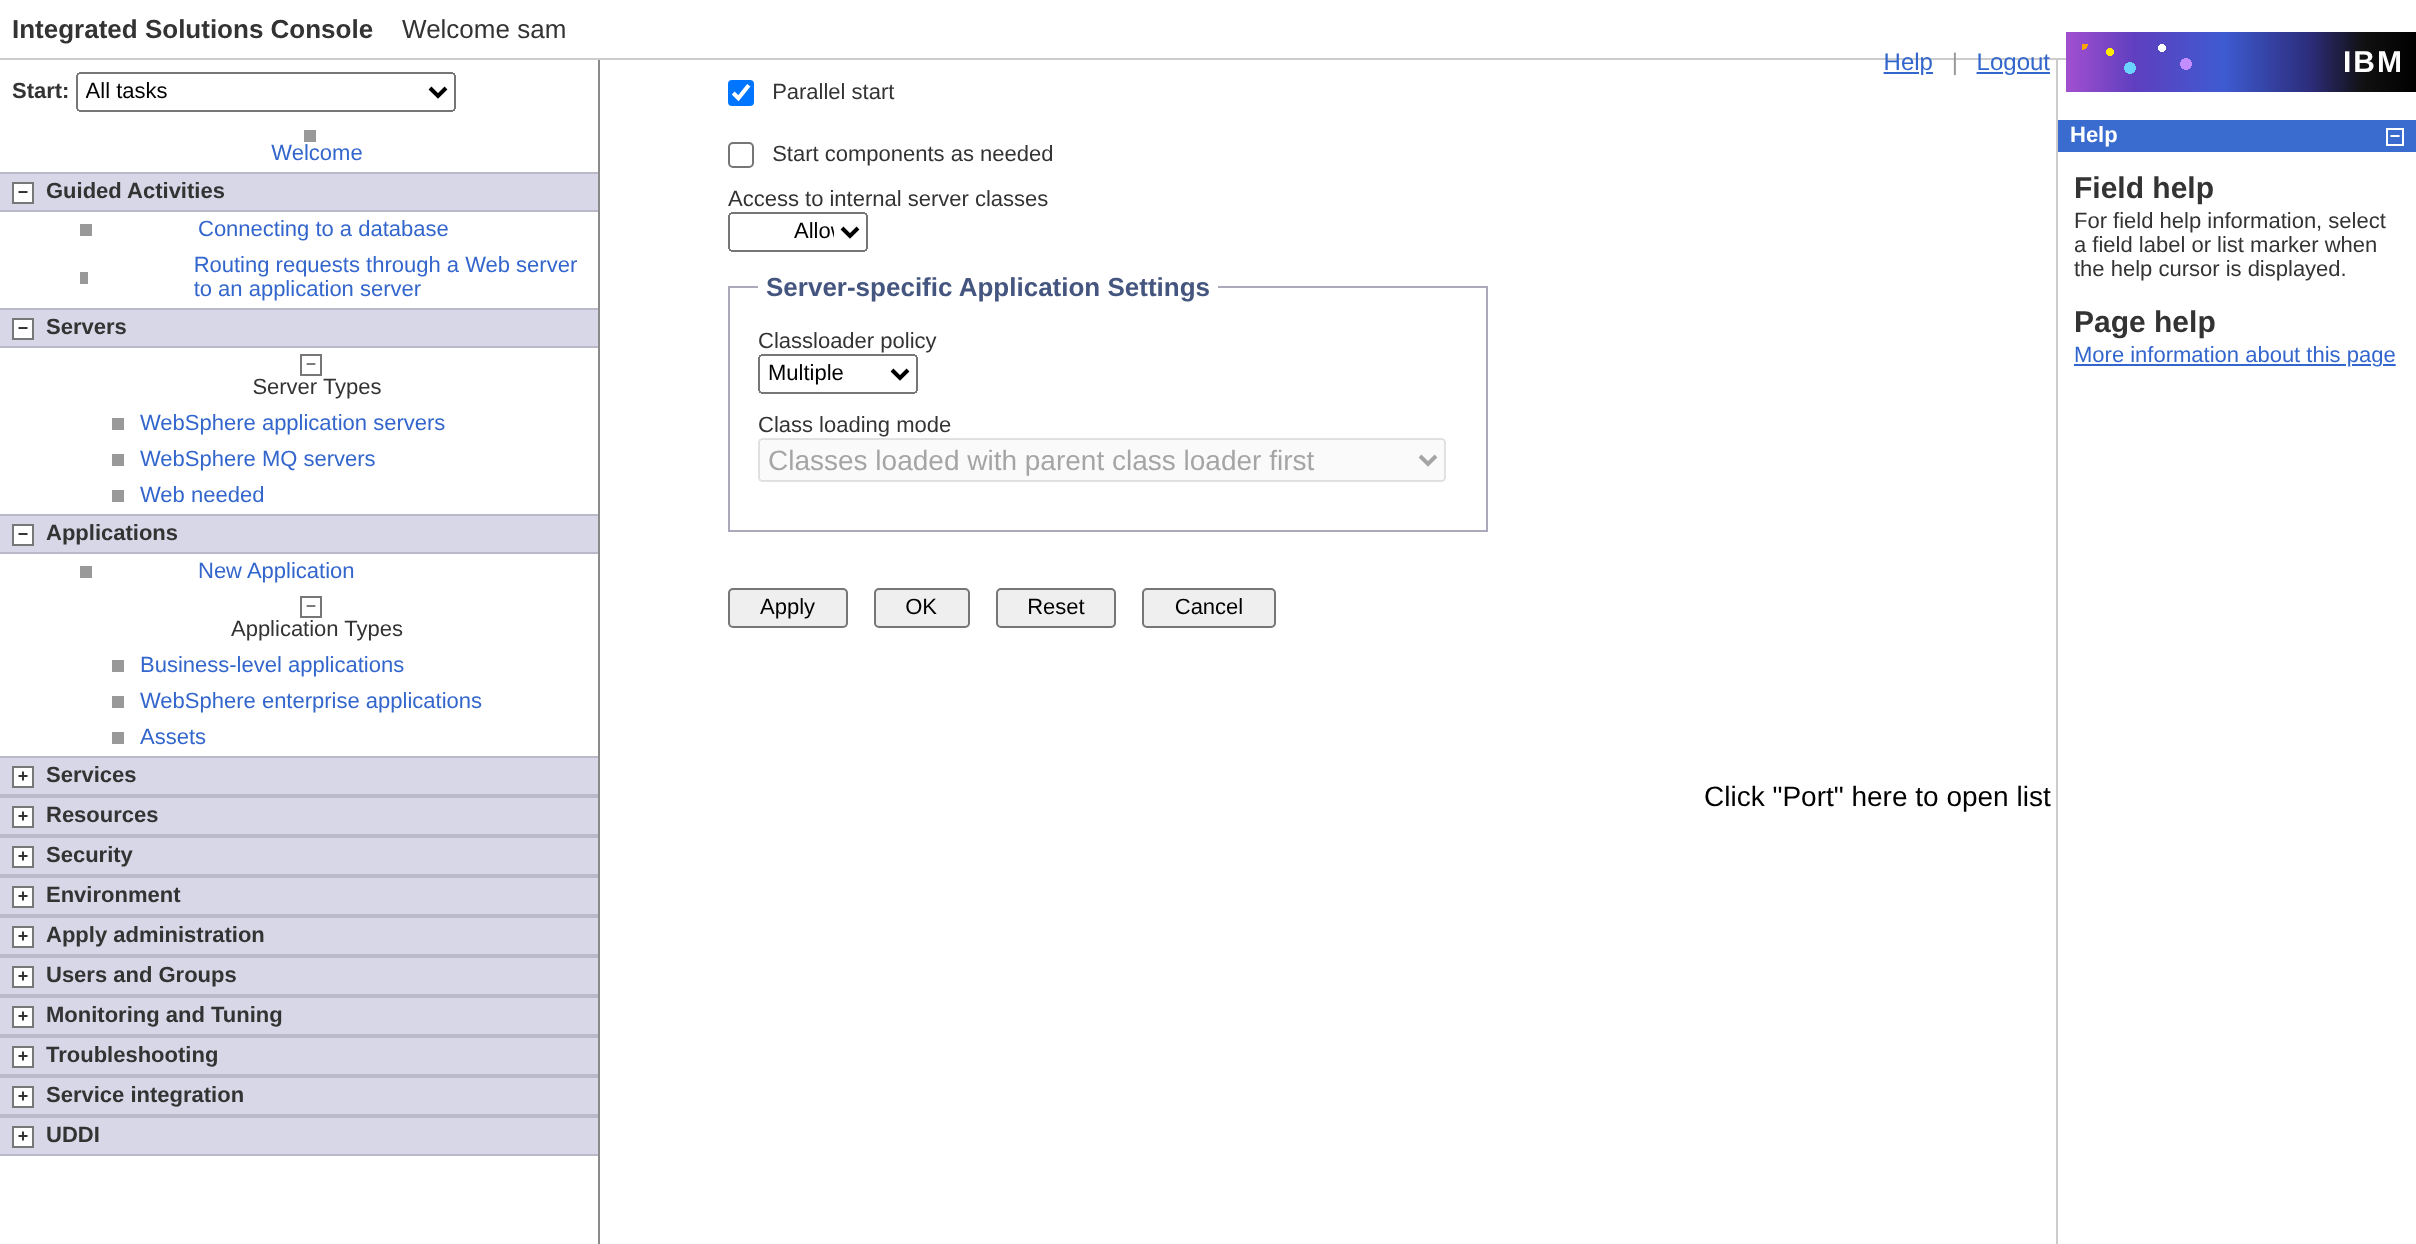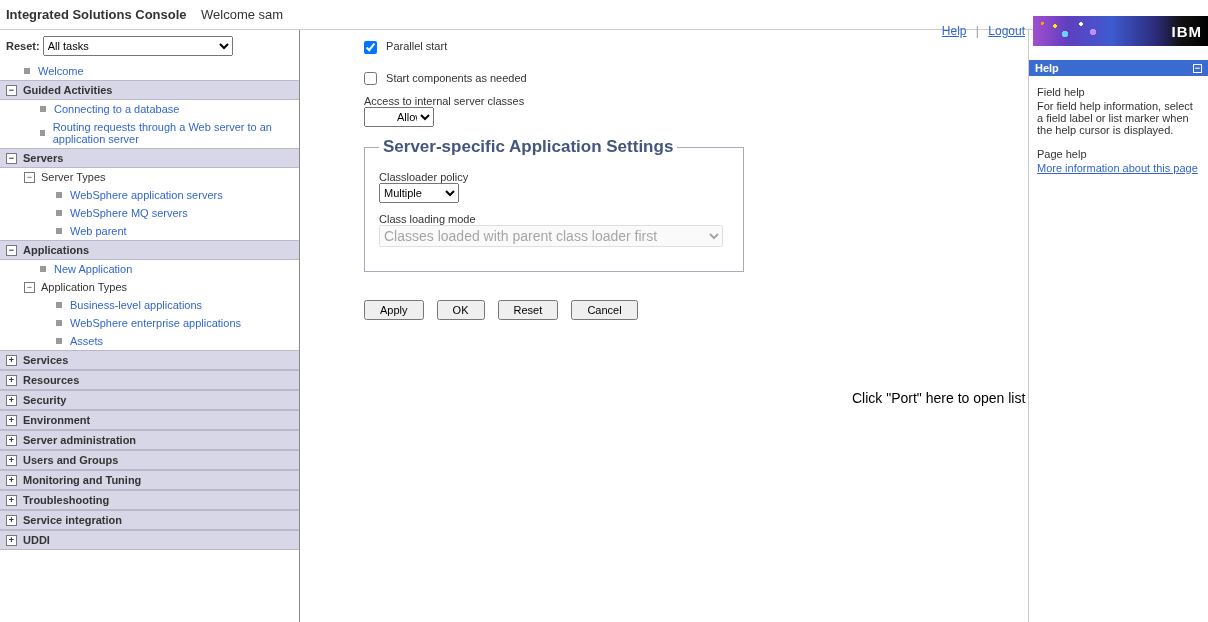--- a/index.html
+++ b/index.html
@@ -23,41 +23,41 @@
     
     .cols{display:flex;height:592px;}
     .nav{width:300px;border-right:1px solid #8a8a8a;background:#fff;padding:0;}
     .main{flex:1;position:relative;overflow:auto;padding:6px 10px 10px 64px;}
     .help-pane{width:180px;border-left:1px solid #ccc;background:#fff;padding:0;}
     
     .view-row{padding:6px 6px;}
     .view-label{font-weight:bold;}
     .view-sel{width:190px;height:20px;font-size:11px;}
     .nv-hdr{background:#d7d7e7;border-top:1px solid #b9b9c9;border-bottom:1px solid #b9b9c9;padding:3px 6px;font-weight:bold;display:flex;align-items:center;}
-    .nv-item{padding:3px 6px 3px 24px;display:flex;align-items:center;}
-    .nv-item2{padding:3px 6px 3px 40px;display:flex;align-items:center;}
+    .nv-item{padding:3px 6px 3px 24px;display:flex;align-items:center;flex-direction:column;}
+    .nv-item2{padding:3px 6px 3px 40px;display:flex;align-items:center;gap:45px;}
     .nv-item3{padding:3px 6px 3px 56px;display:flex;align-items:center;}
     .exp{display:inline-block;width:11px;height:11px;border:1px solid #777;font-size:9px;line-height:9px;text-align:center;margin-right:6px;background:#fff;color:#333;}
     .bul{display:inline-block;width:6px;height:6px;background:#999;margin-right:8px;}
     .nv-link{color:#3366cc;text-decoration:none;}
     
     .chk{margin-right:6px;vertical-align:middle;}
     .form-row{margin:4px 0 10px 0;}
     .sect-label{font-size:11px;}
     .sel-small{font-size:11px;height:20px;}
     fieldset.specific{border:1px solid #aab;padding:10px 14px 14px 14px;width:380px;margin-top:6px;}
-    fieldset.specific legend{color:#44557f;font-weight:bold;font-size:17px;padding:0 4px;}
+    fieldset.specific legend{color:#44557f;font-weight:bold;font-size:13px;padding:0 4px;}
     .wide-sel{width:344px;height:22px;font-size:14px;}
     .btnrow{margin-top:28px;}
     .btn{font-size:11px;padding:2px 14px;margin-right:10px;}
     .note{position:absolute;left:552px;top:360px;font-size:14px;color:#000;font-family:Arial;}
     
     .help-hdr{background:#3a6ccf;color:#fff;padding:2px 6px;font-weight:bold;font-size:11px;display:flex;justify-content:space-between;align-items:center;}
     .help-body{padding:10px 8px;font-size:11px;}
-    .help-body h5{font-weight:normal;margin-bottom:2px;font-size:11px;}
+    .help-body h5{font-weight:bold;margin-bottom:2px;font-size:15px;}
     .help-body p{margin-bottom:12px;}
     .minus{display:inline-block;width:9px;height:9px;border:1px solid #fff;line-height:7px;text-align:center;font-size:9px;}
   </style>
 </head>
 <body>
 
 <div class="hdr">
   <div class="hdr-left">
     <b>Integrated Solutions Console</b>
     &nbsp;&nbsp;
@@ -72,21 +72,21 @@
     <div class="hdr-art">
       <span class="ibm-logo">IBM</span>
     </div>
   </div>
 </div>
 
 <div class="cols">
 
   <div class="nav">
     <div class="view-row">
-      <span class="view-label">Reset:</span>
+      <span class="view-label">Start:</span>
       <select class="view-sel">
         <option>All tasks</option>
       </select>
     </div>
 
     <div class="nv-item">
       <span class="bul"></span>
       <a class="nv-link">Welcome</a>
     </div>
 
@@ -114,21 +114,21 @@
     <div class="nv-item3">
         <span class="bul"></span>
         <a class="nv-link">WebSphere application servers</a>
       </div>
     <div class="nv-item3">
         <span class="bul"></span>
         <a class="nv-link">WebSphere MQ servers</a>
       </div>
     <div class="nv-item3">
         <span class="bul"></span>
-        <a class="nv-link">Web parent</a>
+        <a class="nv-link">Web needed</a>
       </div>
 
     <div class="nv-hdr">
       <span class="exp">−</span>
       <span>Applications</span>
     </div>
     <div class="nv-item2">
         <span class="bul"></span>
         <a class="nv-link">New Application</a>
       </div>
@@ -161,21 +161,21 @@
         <div class="nv-hdr">
           <span class="exp">+</span>
           <span>Security</span>
         </div>
         <div class="nv-hdr">
           <span class="exp">+</span>
           <span>Environment</span>
         </div>
         <div class="nv-hdr">
           <span class="exp">+</span>
-          <span>Server administration</span>
+          <span>Apply administration</span>
         </div>
         <div class="nv-hdr">
           <span class="exp">+</span>
           <span>Users and Groups</span>
         </div>
         <div class="nv-hdr">
           <span class="exp">+</span>
           <span>Monitoring and Tuning</span>
         </div>
         <div class="nv-hdr">

